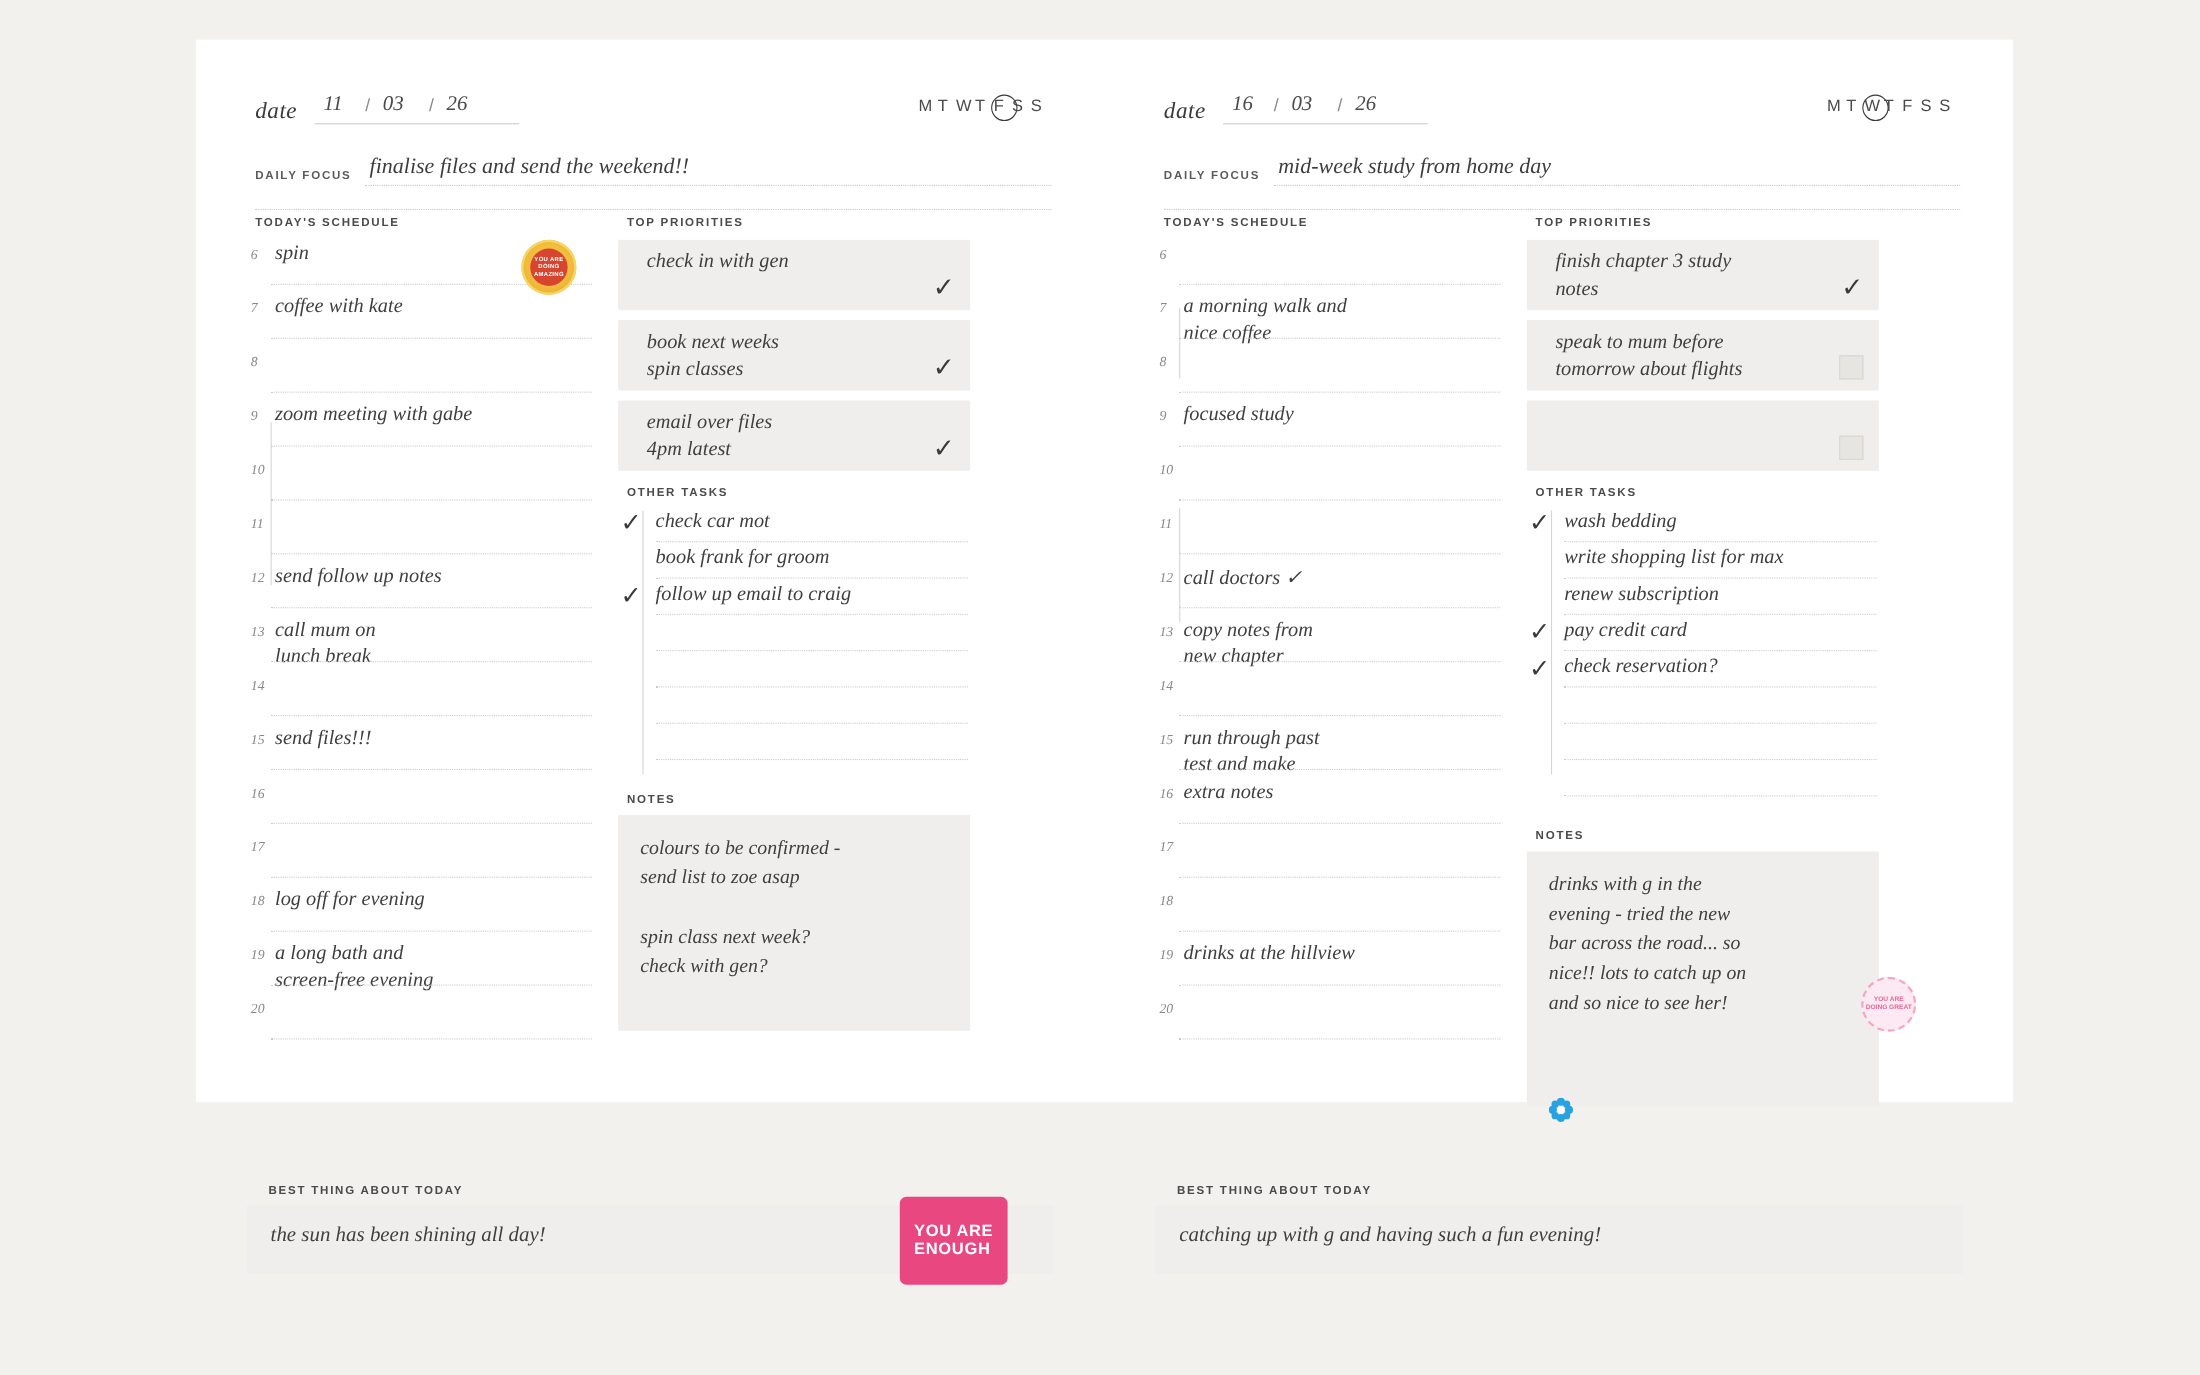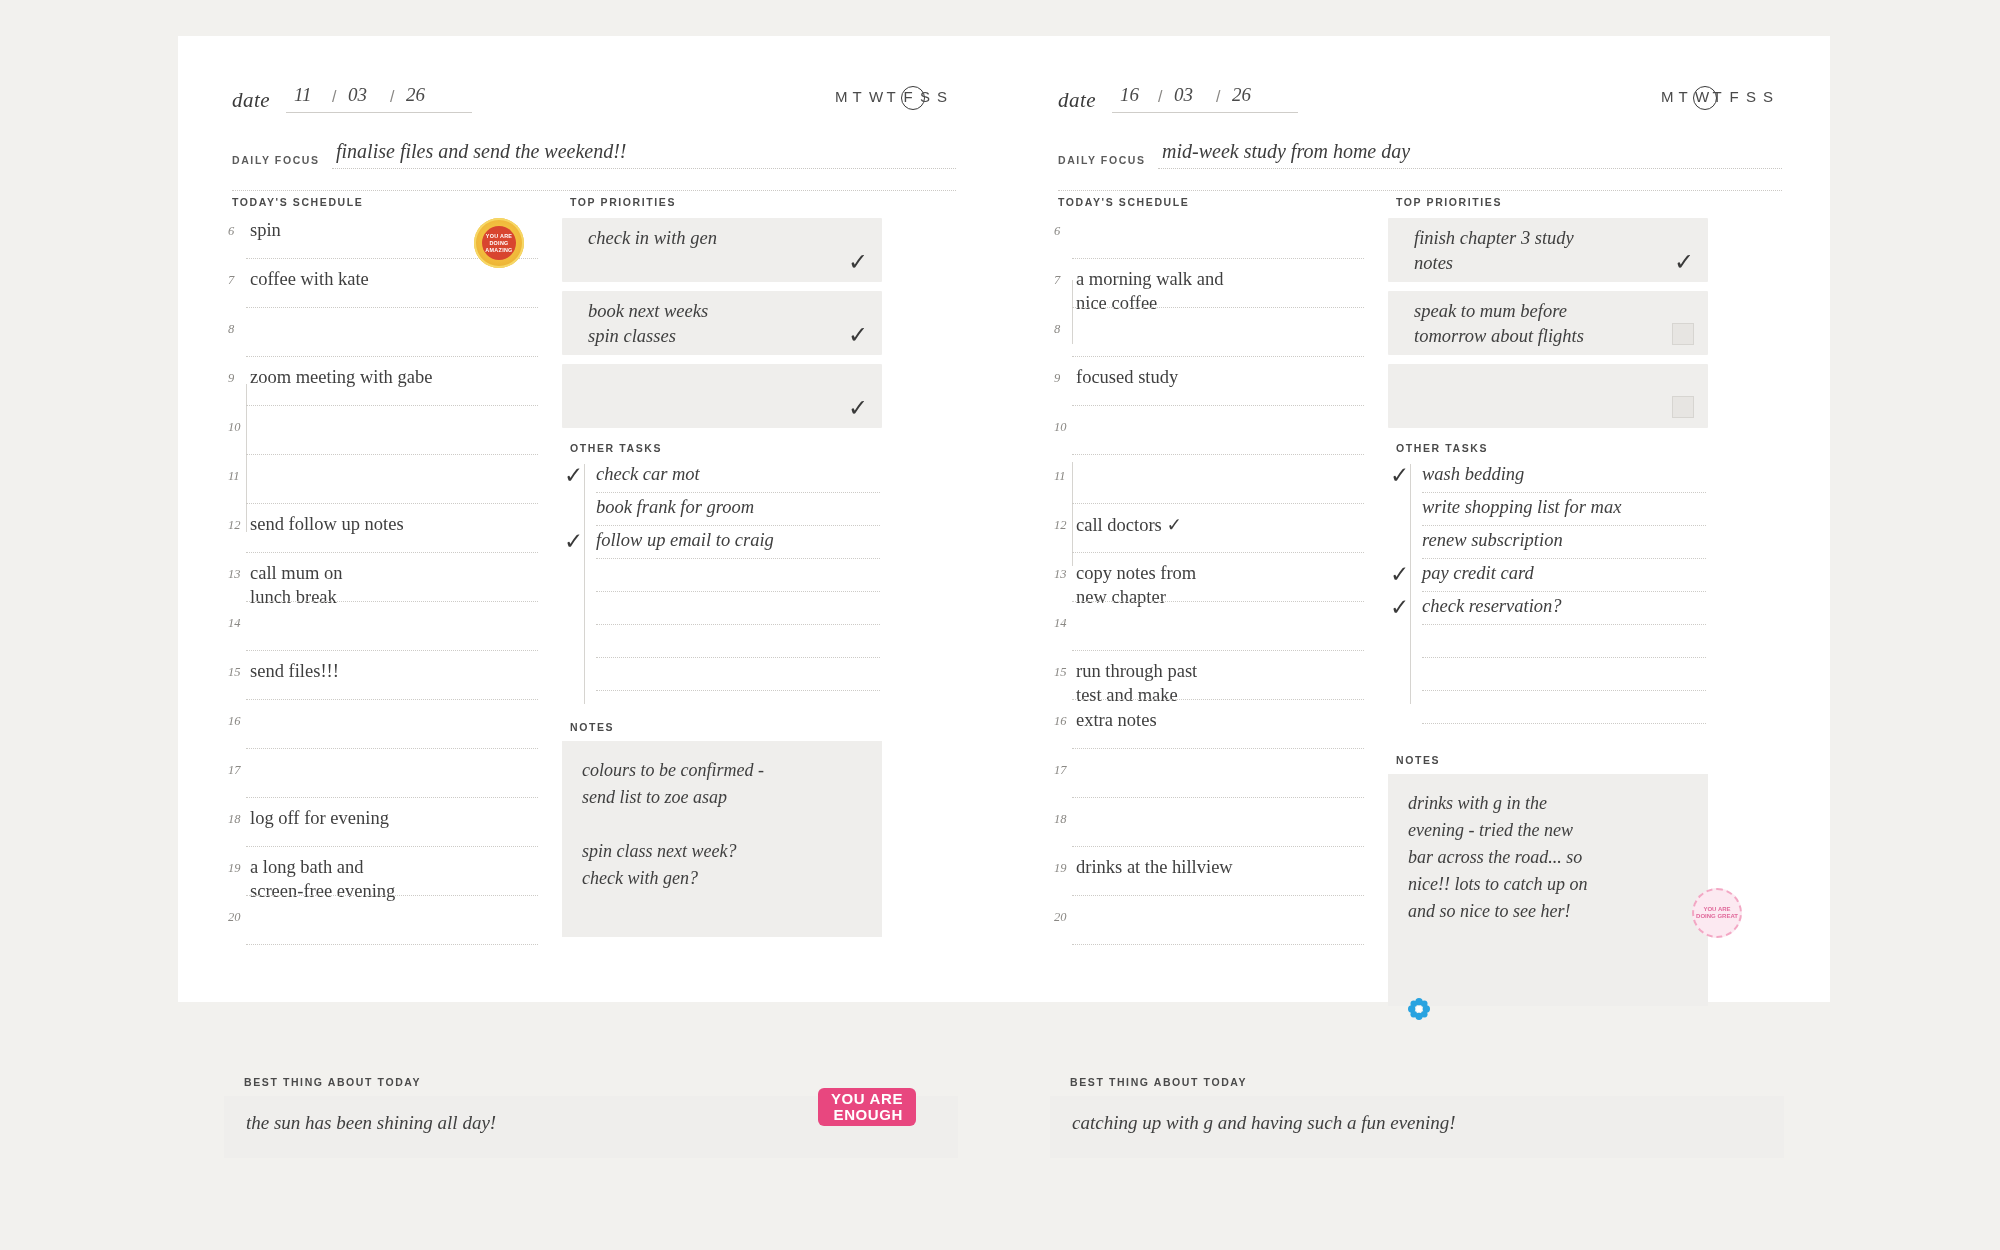--- a/index.html
+++ b/index.html
@@ -85,21 +85,21 @@
     position:absolute;left:4px;top:6px;
     font-family:"Liberation Serif", serif;font-style:italic;
     font-size:12.5px;color:#8a8884;
   }
   .slot .ln{
     position:absolute;left:22px;right:2px;bottom:8px;height:0;
     border-bottom:1.1px dotted #cdcbc7;
   }
   .entry{
     position:absolute;left:26px;right:4px;
-    font-family:"Liberation Serif", serif;
+    font-family:"Liberation Serif", serif;font-style:italic;
     font-size:18.5px;color:#3f3f3f;white-space:nowrap;
   }
   .entry.l1{top:2px;}
   .entry.l2{top:26px;}
   .vline{
     position:absolute;width:1px;background:#d6d4d0;
   }
   
   .prio{
     position:relative;background:#efeeec;height:64px;margin-bottom:9px;
@@ -170,21 +170,21 @@
     display:flex;align-items:center;justify-content:center;
   }
   .st-gold .inner{
     width:34px;height:34px;border-radius:50%;
     background:#d8452f;display:flex;align-items:center;justify-content:center;
     color:#fff;font-size:5.4px;line-height:7px;text-align:center;font-weight:700;
     letter-spacing:.3px;padding:3px;box-sizing:border-box;
   }
   .st-pink{
     background:#e8477f;color:#fff;border-radius:6px;
-    padding:3px 13px;text-align:right;
+    padding:24px 13px;text-align:left;
     font-size:15px;font-weight:700;line-height:16px;letter-spacing:.6px;
   }
   .st-circle-pink{
     width:46px;height:46px;border-radius:50%;
     border:2px dashed #f3a7c4;background:#fce9f1;
     display:flex;align-items:center;justify-content:center;
     color:#e0699b;font-size:6px;line-height:7.5px;text-align:center;font-weight:700;
   }
   .st-flower{width:22px;height:22px;}
 </style>
@@ -309,20 +309,22 @@
         <div class="prio">
           <div class="txt">check in with gen</div>
           <div class="chk">✓</div>
         </div>
         <div class="prio">
           <div class="txt" style="white-space:pre-line;">book next weeks
 spin classes</div>
           <div class="chk">✓</div>
         </div>
         <div class="prio">
+          <div class="txt" style="white-space:pre-line;">email over files
+4pm latest</div>
           <div class="chk">✓</div>
         </div>
 
         <div class="sec-title" style="margin-top:14px;">OTHER TASKS</div>
         <div style="position:relative;">
           <div class="tasks-vline" style="top:0;height:240px;"></div>
           <div class="task">
               <span class="tick">✓</span>
               <span class="ttxt">check car mot</span>
               <span class="tln"></span>

